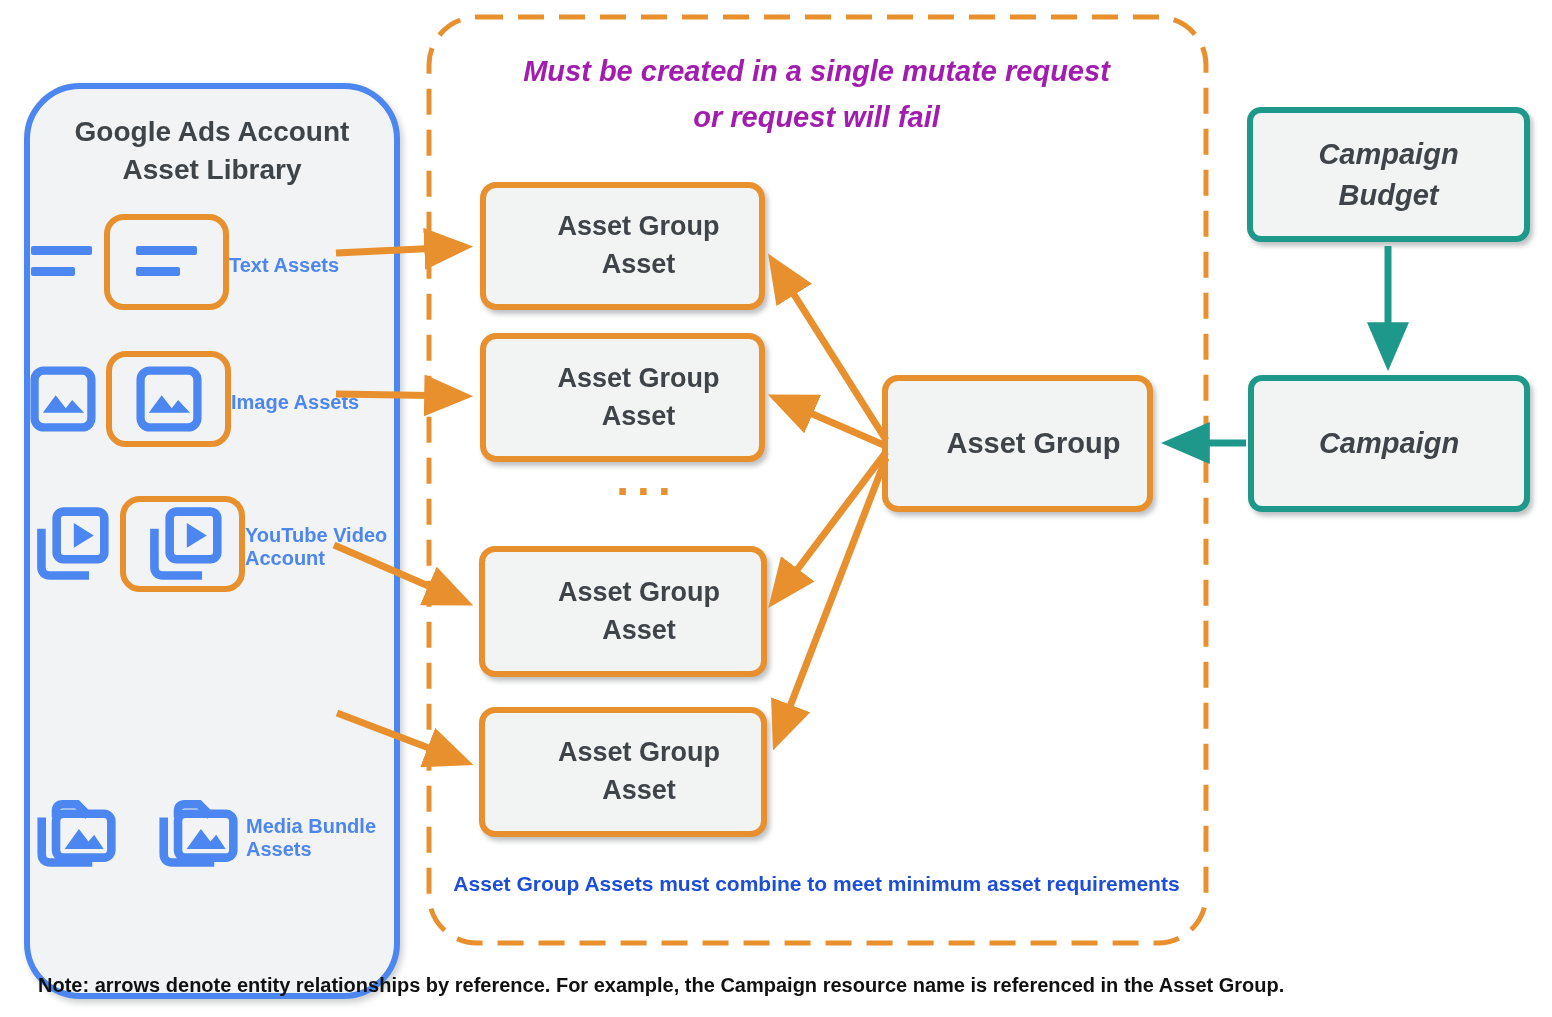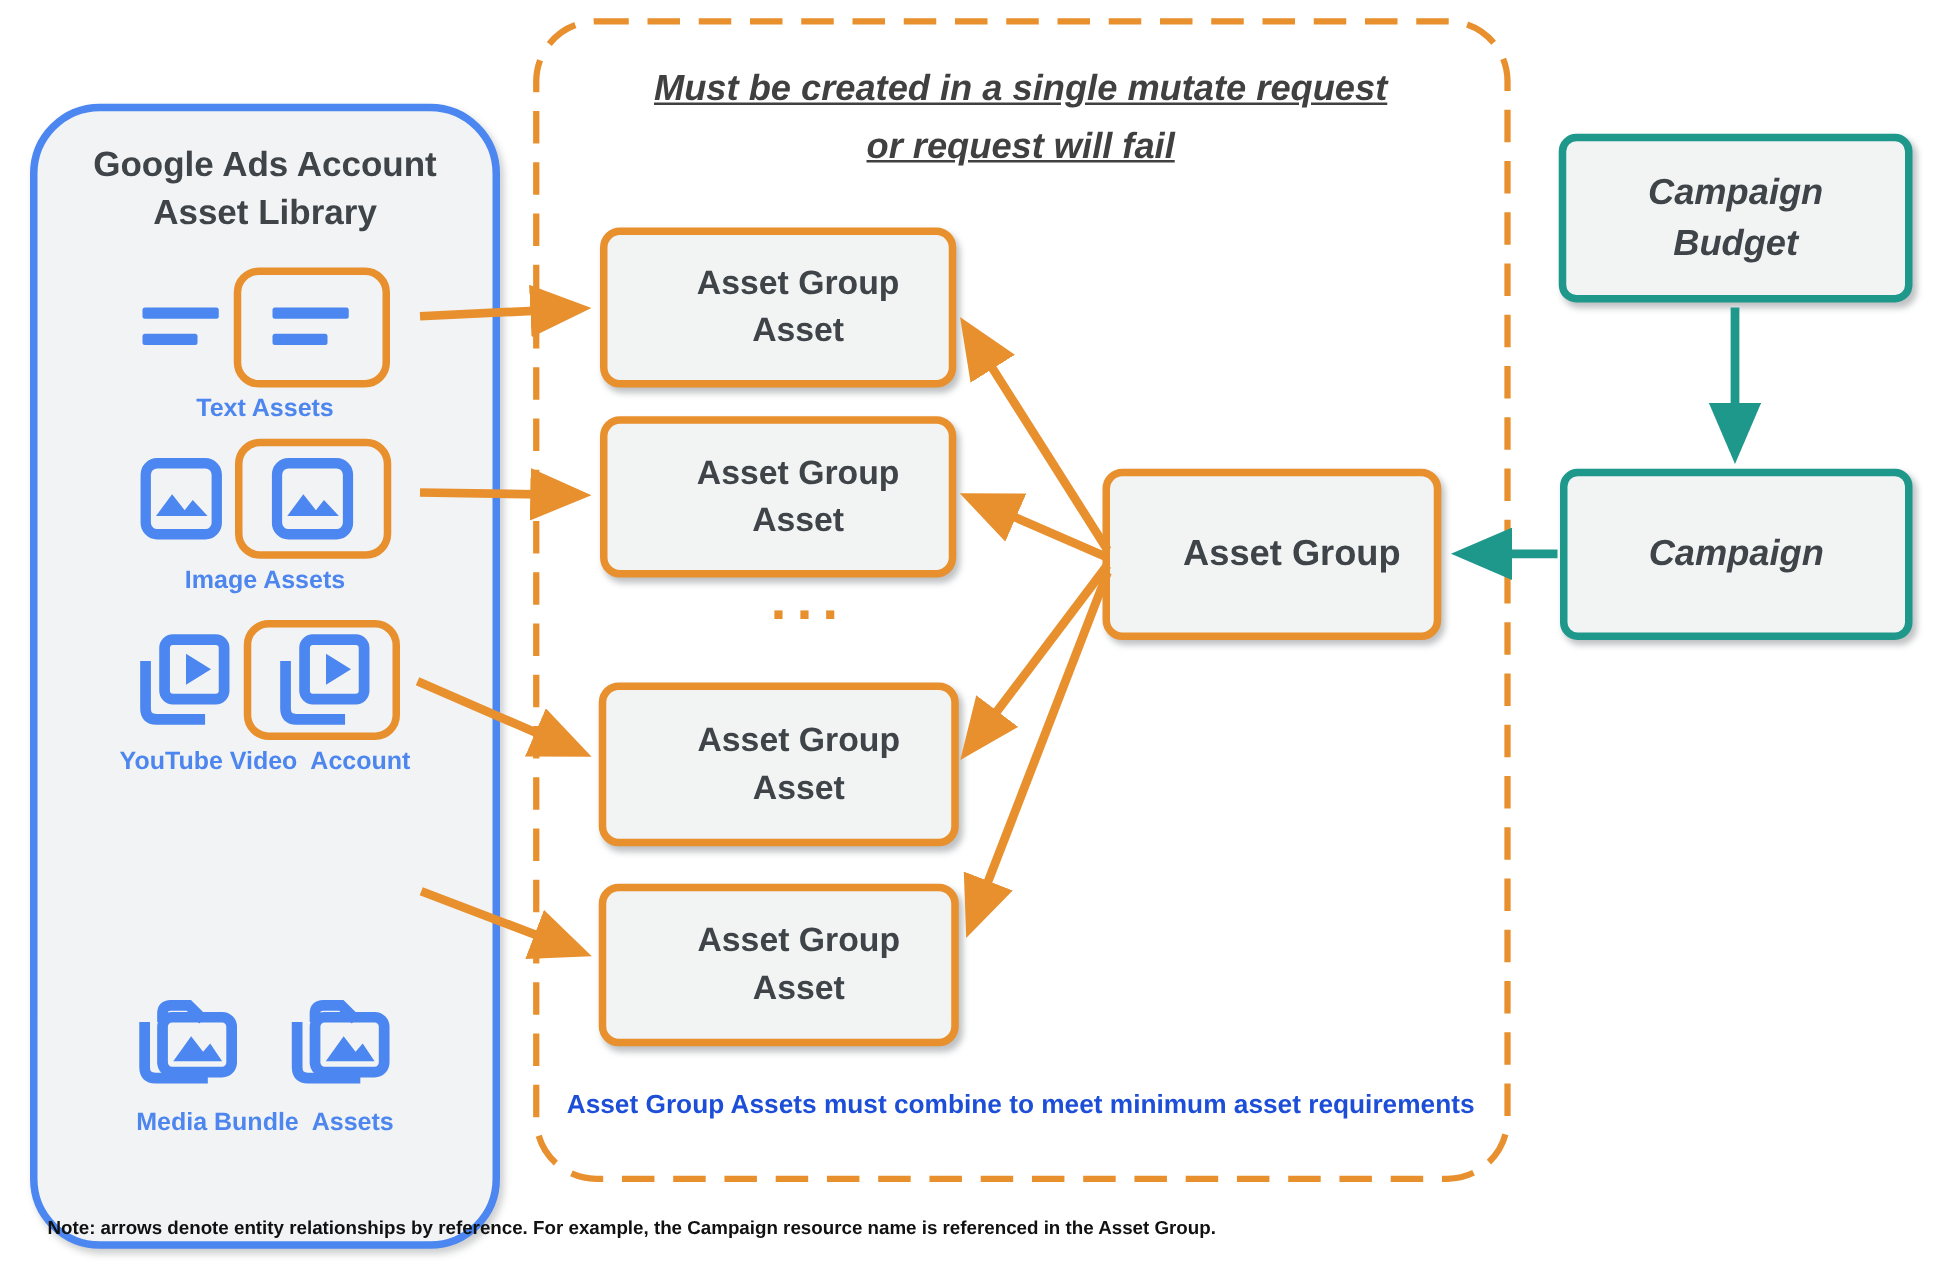--- a/index.html
+++ b/index.html
@@ -16,32 +16,32 @@
   .tl{stroke:var(--teal);stroke-width:7;fill:none;}
   .dashedbox{stroke:var(--orange);stroke-width:5;fill:none;stroke-dasharray:26 15;}
   .mo{fill:var(--orange);} .mt{fill:var(--teal);}
 
   
   .library{position:absolute;left:24px;top:83px;width:376px;height:916px;box-sizing:border-box;
     border:6px solid var(--blue);border-radius:56px;background:var(--panel-fill);
     box-shadow:3px 4px 6px rgba(60,64,67,.25);}
   .library h2{position:absolute;top:24px;left:0;right:0;margin:0;text-align:center;
     font-size:28px;line-height:1.35;font-weight:bold;color:var(--text-dark);white-space:pre-line;}
-  .lib-row{position:absolute;left:0;right:0;display:flex;flex-direction:column;align-items:center;}
+  .lib-row{position:absolute;left:0;right:0;display:flex;flex-direction:row;align-items:center;}
   .icon-pair{display:flex;align-items:center;gap:10px;}
   .hl{width:125px;height:96px;box-sizing:border-box;border:6px solid var(--orange);
     border-radius:20px;display:flex;align-items:center;justify-content:center;}
   .lib-label{margin-top:6px;font-size:20px;font-weight:bold;color:var(--blue-text);white-space:pre-wrap;}
   .lib-row--media .icon-pair{gap:28px;}
   .lib-row--media .lib-label{margin-top:16px;}
   .icon{display:inline-flex;}
 
   
   .mutate-title{position:absolute;left:427px;top:48px;width:779px;margin:0;text-align:center;
-    font-size:29px;font-style:italic;font-weight:bold;color:#404040;line-height:1.6;white-space:pre-line;z-index:2;text-decoration:underline;}
+    font-size:29px;font-style:italic;font-weight:bold;color:#a21caf;line-height:1.6;white-space:pre-line;z-index:2;}
   .obox,.tbox{position:absolute;box-sizing:border-box;background:var(--box-fill);
     display:flex;align-items:center;justify-content:center;text-align:center;
     font-weight:bold;color:var(--text-dark);white-space:pre-line;line-height:1.4;
     box-shadow:3px 4px 5px rgba(95,99,104,.4);z-index:3;}
   .obox{border:6px solid var(--orange);border-radius:16px;font-size:27px;padding-left:32px;}
   .tbox{border:6px solid var(--teal);border-radius:14px;font-size:29px;font-style:italic;}
   .aga-1{left:480px;top:182px;width:285px;height:128px;}
   .aga-2{left:480px;top:333px;width:285px;height:129px;}
   .aga-3{left:479px;top:546px;width:288px;height:131px;}
   .aga-4{left:479px;top:707px;width:288px;height:130px;}
@@ -49,21 +49,21 @@
     font-size:46px;font-weight:bold;letter-spacing:8px;color:var(--orange);z-index:2;}
   .mutate-footnote{position:absolute;left:427px;top:872px;width:779px;margin:0;text-align:center;
     font-size:21px;font-weight:bold;color:#1d4ed8;z-index:2;}
 
   
   .asset-group{left:882px;top:375px;width:271px;height:137px;font-size:29px;}
   .campaign-budget{left:1247px;top:107px;width:283px;height:135px;}
   .campaign{left:1248px;top:375px;width:282px;height:137px;}
 
   
-  .note{position:absolute;left:38px;top:974px;margin:0;font-size:15px;font-weight:bold;color:#111;}
+  .note{position:absolute;left:38px;top:974px;margin:0;font-size:20px;font-weight:bold;color:#111;}
 </style>
 </head>
 <body>
 
 <div class="stage">
 
   <svg width="0" height="0" style="position:absolute" aria-hidden="true">
     <defs>
       <symbol id="i-text" viewBox="0 0 64 48">
         <rect x="1" y="8" width="61" height="9" rx="2" style="fill:var(--blue)"></rect>

